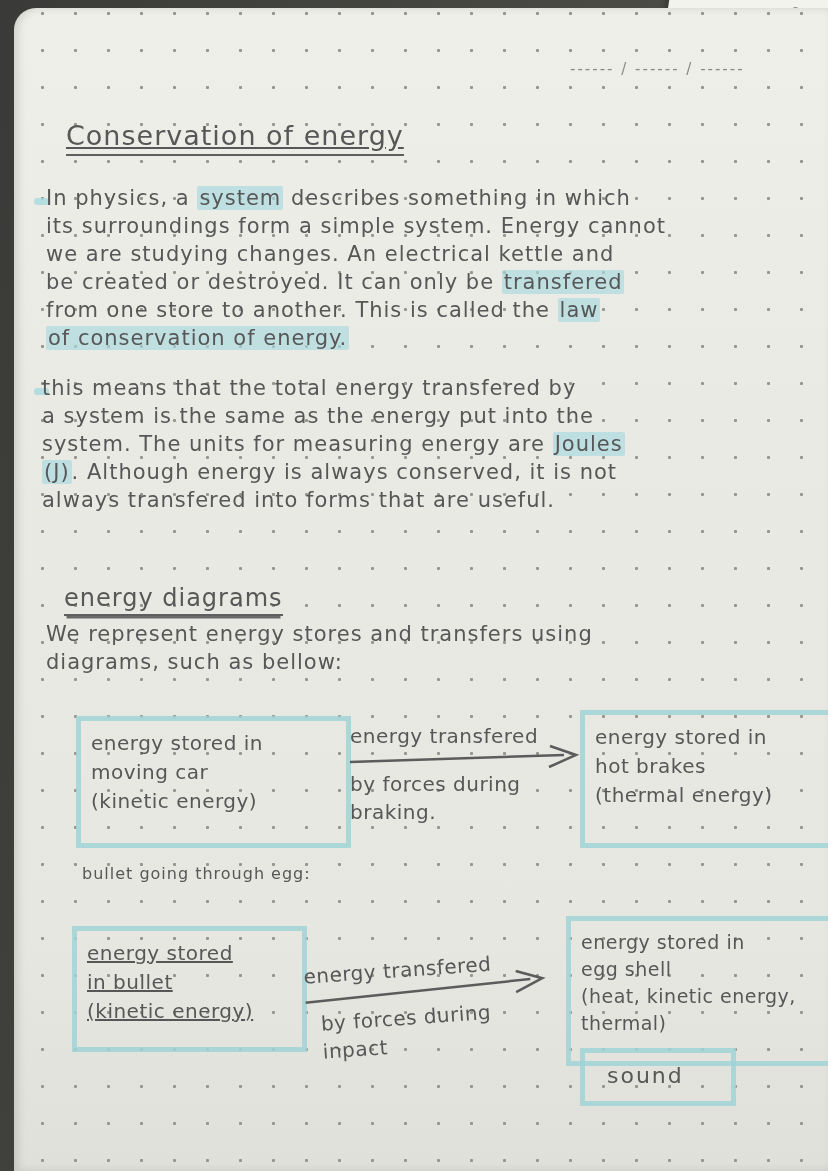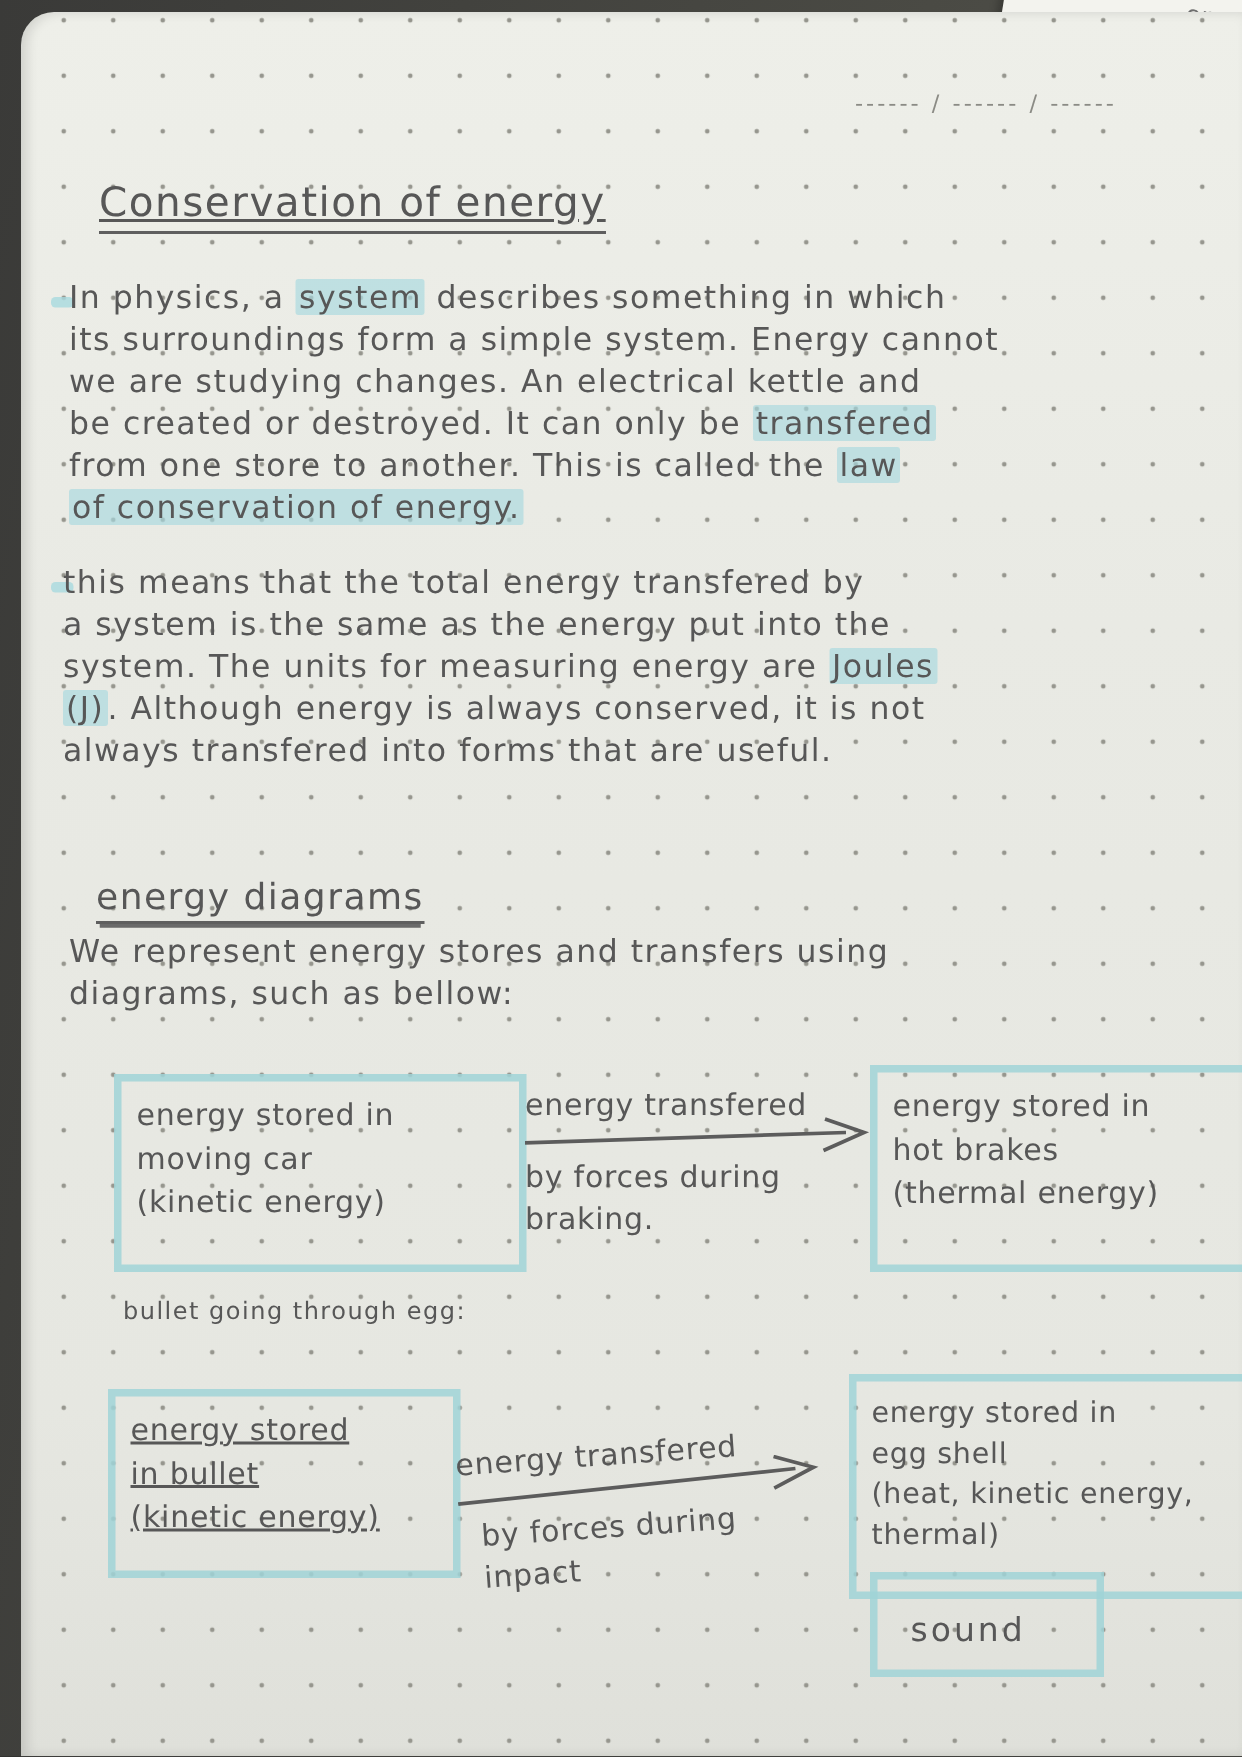--- a/index.html
+++ b/index.html
@@ -35,21 +35,21 @@
   #intro{left:32px;top:612px;}
   #subhead{left:68px;top:856px;font-size:16px;letter-spacing:1px;}
   
   .ebox{border:5px solid rgba(160,211,215,.85);font-size:20px;line-height:29px;
         letter-spacing:.5px;padding:8px 10px;}
   #d1-left{left:62px;top:708px;width:245px;height:106px;}
   #d1-right{left:566px;top:702px;width:252px;height:112px;}
   #d2-left{left:58px;top:918px;width:205px;height:100px;text-decoration:underline;}
   #d2-right{left:552px;top:908px;width:266px;height:124px;font-size:19px;line-height:27px;}
   #sound-box{left:566px;top:1040px;width:124px;height:40px;font-size:22px;
-             padding:20px 0 0 22px;letter-spacing:2px;}
+             padding:8px 0 0 22px;letter-spacing:2px;}
   
   .flow{font-size:20px;letter-spacing:.5px;}
   .flow-top{white-space:nowrap;}
   .flow-bottom{line-height:28px;}
   #d1-flow{left:336px;top:716px;width:238px;}
   #d2-flow{left:292px;top:948px;width:250px;transform:rotate(-4deg);}
   #d2-flow .flow-bottom{padding-left:14px;}
   .arrow-svg{display:block;margin-top:-4px;}
   
   .pmark{width:15px;height:7px;background:rgba(168,217,223,.8);border-radius:3px;}

